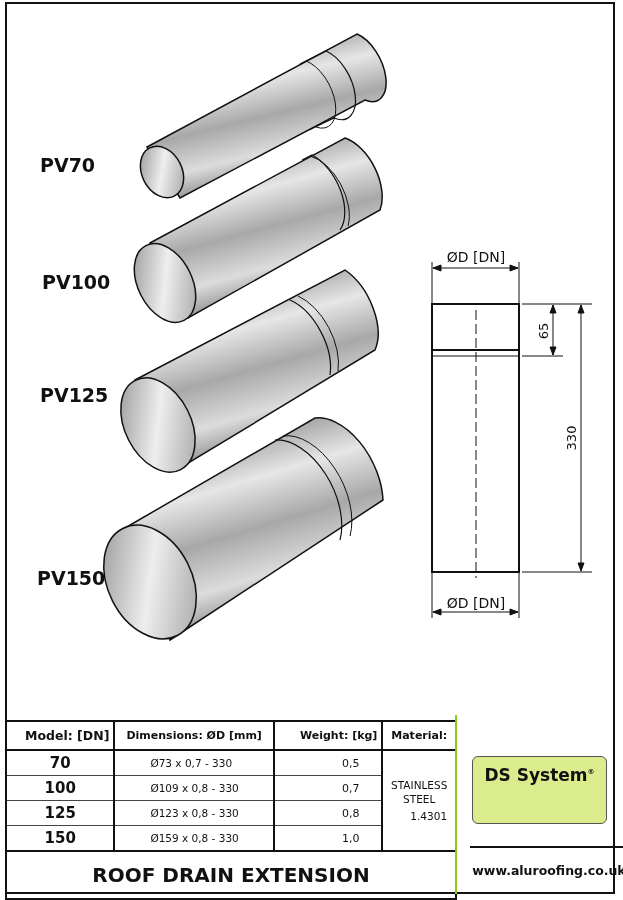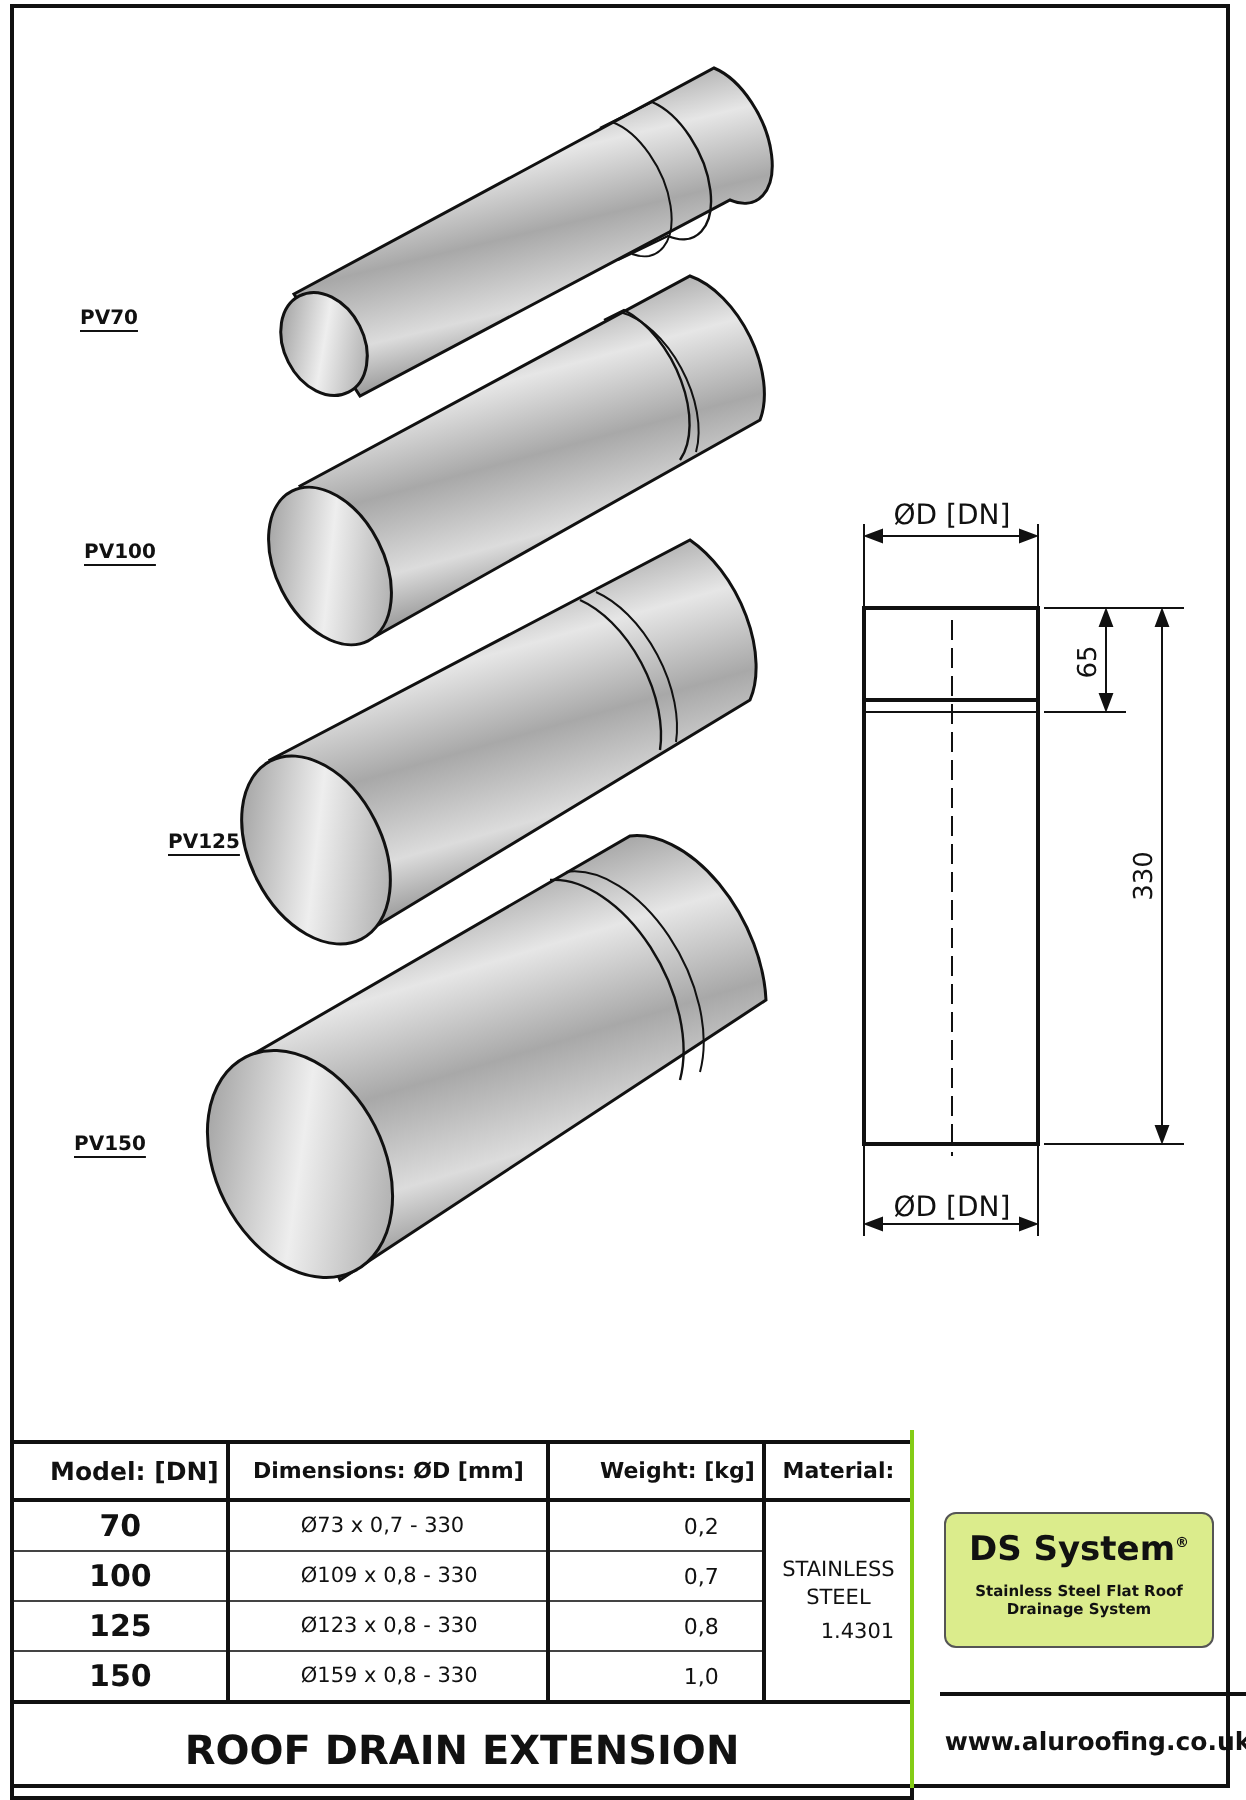--- a/index.html
+++ b/index.html
@@ -1,19 +1,19 @@
 <!DOCTYPE html>
 <html><head>
 <meta charset="utf-8">
 <style>
   html,body{margin:0;padding:0;background:#fff;}
   body{width:623px;height:900px;position:relative;overflow:hidden;font-family:"DejaVu Sans","Liberation Sans",sans-serif;color:#111;}
   .frame{position:absolute;left:5px;top:2px;width:610px;height:892px;border:2px solid #111;box-sizing:border-box;}
   .drawing{position:absolute;left:0;top:0;width:623px;height:715px;}
-  .lbl{position:absolute;font-weight:bold;font-size:10px;text-decoration:underline;text-underline-offset:3px;}
+  .lbl{position:absolute;font-weight:bold;font-size:19px;text-underline-offset:3px;}
   .tbl{position:absolute;left:5px;top:720px;width:452px;height:139px;}
   table{border-collapse:collapse;width:452px;}
   td,th{border:2px solid #111;padding:0;}
   th{height:27px;font-size:11px;font-weight:bold;}
   th.model{font-size:12.5px;text-align:right;padding-right:4px;}
   td.dn{font-weight:bold;font-size:15px;text-align:center;height:24px;border-top:1px solid #444;border-bottom:1px solid #444;margin-left:44px;}
   td.dim{font-size:10.5px;padding-left:35px;border-top:1px solid #444;border-bottom:1px solid #444;}
   td.wt{font-size:11px;text-align:right;padding-right:22px;border-top:1px solid #444;border-bottom:1px solid #444;}
   td.mat{font-size:10.5px;text-align:center;vertical-align:middle;line-height:14px;}
   td.title{height:46px;font-size:20px;font-weight:bold;text-align:center;}
@@ -101,36 +101,36 @@
     <path d="M581,305 l-3,8 h6 z M581,571 l-3,-8 h6 z" fill="#111"></path>
   </g>
   <text x="476" y="262" text-anchor="middle" font-size="14" font-family="DejaVu Sans, sans-serif" fill="#111">ØD [DN]</text>
   <text x="476" y="608" text-anchor="middle" font-size="14" font-family="DejaVu Sans, sans-serif" fill="#111">ØD [DN]</text>
   <text x="0" y="0" transform="translate(548 331) rotate(-90)" text-anchor="middle" font-size="13" font-family="DejaVu Sans, sans-serif" fill="#111">65</text>
   <text x="0" y="0" transform="translate(576 438) rotate(-90)" text-anchor="middle" font-size="13" font-family="DejaVu Sans, sans-serif" fill="#111">330</text>
 </svg>
 
 <div class="lbl" style="left:40px;top:154px;">PV70</div>
 <div class="lbl" style="left:42px;top:271px;">PV100</div>
-<div class="lbl" style="left:40px;top:416px;margin-left:44px;">PV125</div>
+<div class="lbl" style="left:40px;top:384px;">PV125</div>
 <div class="lbl" style="left:37px;top:567px;">PV150</div>
 
 <div class="tbl">
   <table>
     <tbody>
         <tr>
       <th class="model" style="width:104px;">Model: [DN]</th>
       <th style="width:160px;">Dimensions: ØD [mm]</th>
       <th style="width:104px;text-align:right;padding-right:4px;">Weight: [kg]</th>
       <th style="width:72px;">Material:</th>
     </tr>
     <tr>
       <td class="dn">70</td>
       <td class="dim">Ø73  x  0,7 - 330</td>
-      <td class="wt">0,2</td>
+      <td class="wt">0,5</td>
       <td class="mat" rowspan="4">
         <div>STAINLESS</div>
         <div>STEEL</div>
         <div style="margin-top:3px;padding-left:19px;">1.4301</div>
       </td>
     </tr>
     <tr>
       <td class="dn">100</td>
       <td class="dim">Ø109 x 0,8 - 330</td>
       <td class="wt">0,7</td>
@@ -148,19 +148,15 @@
     <tr>
       <td class="title" colspan="4">ROOF DRAIN EXTENSION</td>
     </tr>
   </tbody>
     </table>
 </div>
 
 <div class="logo-cell">
   <div class="logo">
     <div class="brand"><span>DS System</span><span class="reg">®</span></div>
-    <div class="tag">
-      <div>Stainless Steel Flat Roof</div>
-      <div>Drainage System</div>
-    </div>
   </div>
   <div class="web">www.aluroofing.co.uk</div>
 </div>
 
 </body></html>

